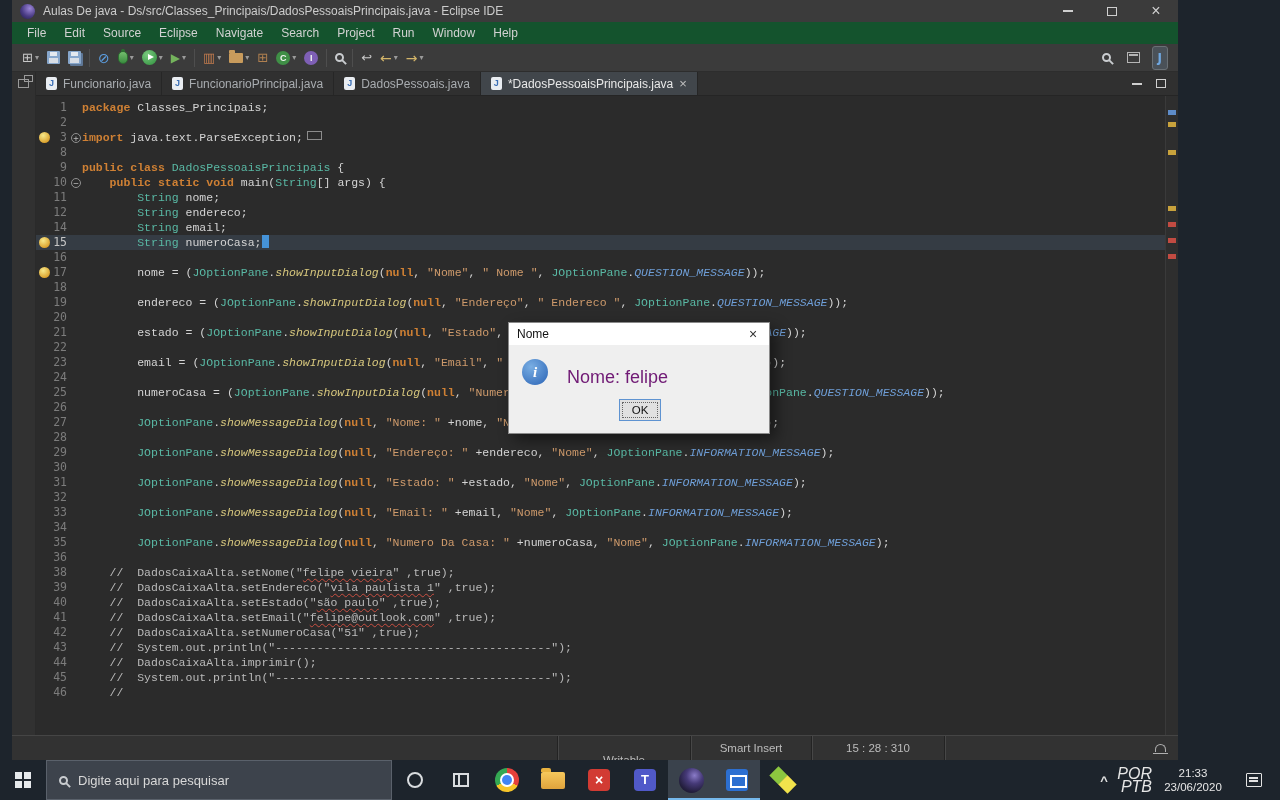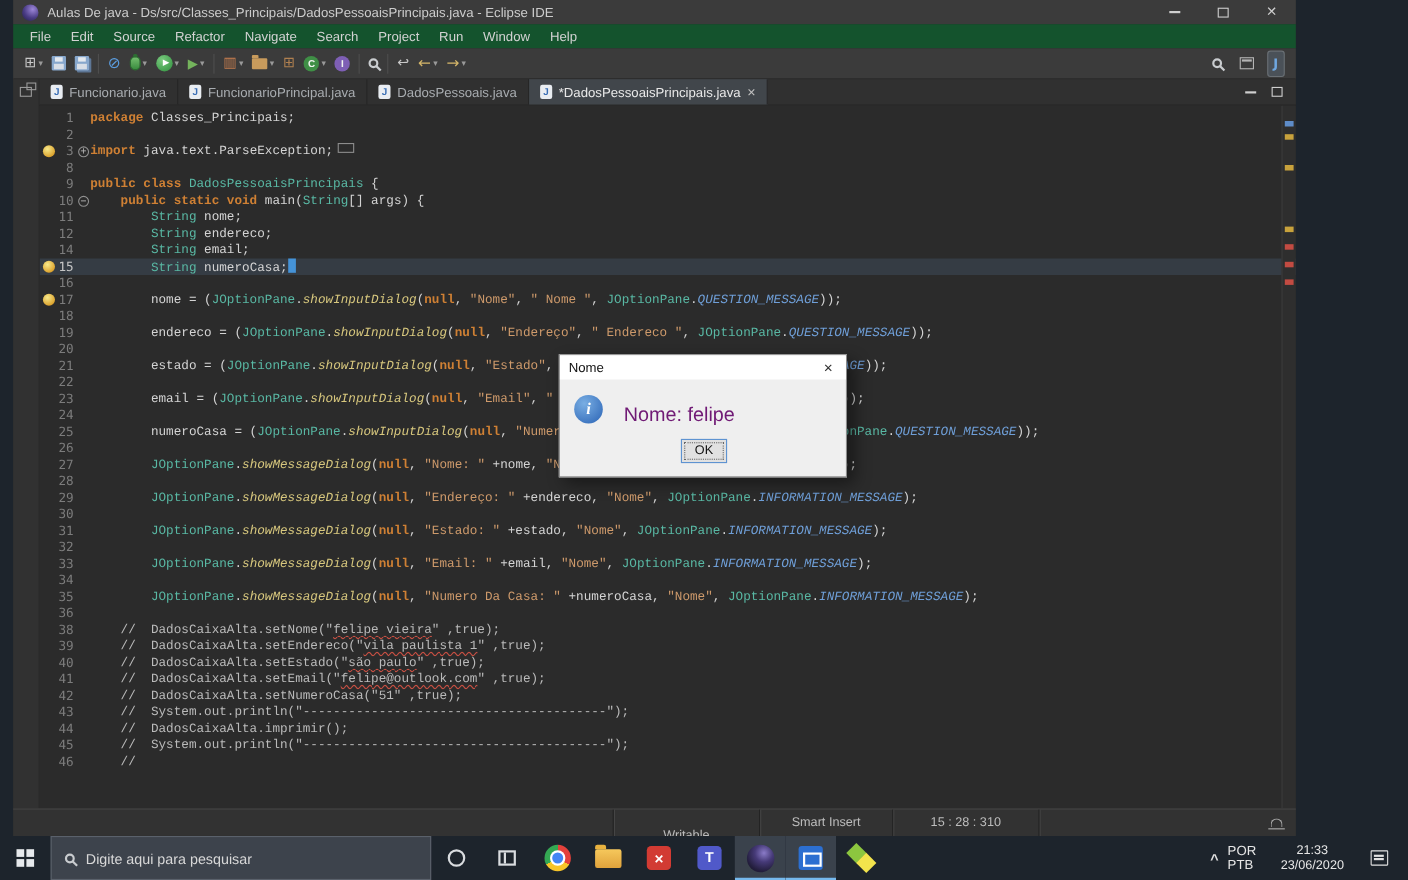--- a/index.html
+++ b/index.html
@@ -152,21 +152,21 @@
             font:bold 13px/22px "Liberation Sans", sans-serif; text-align:center; }
   .tk-eclipse { width:25px; height:25px; border-radius:50%;
             background: radial-gradient(circle at 62% 30%, #8A7BC8 0, #463A78 35%, #241F3E 70%, #15121F 100%); }
   .tk-bluewin { width:22px; height:22px; border-radius:3px; background:#2C6FD1; position:relative; }
   .tk-bluewin::after { content:""; position:absolute; left:4px; top:6px; width:13px; height:9px; border:2px solid #FFFFFF; }
   .tk-green { width:24px; height:24px; position:relative; }
   .tk-green::before { content:""; position:absolute; left:1px; top:1px; width:13px; height:13px; background:#8CC63F; transform:rotate(45deg); }
   .tk-green::after { content:""; position:absolute; right:1px; bottom:1px; width:13px; height:13px; background:#F2E34C; transform:rotate(45deg); }
   .tray { margin-left:auto; display:flex; align-items:center; padding-right:6px; }
   .tray-chevron { width:24px; text-align:center; color:#E0E0E0; font-size:13px; font-weight:bold; }
-  .tray-lang { width:36px; text-align:left; color:#E6E6E6; font-size:12px; line-height:13px; }
+  .tray-lang { width:36px; text-align:right; color:#E6E6E6; font-size:16px; line-height:13px;font-style:italic; }
   .tray-clock { width:82px; text-align:center; color:#E6E6E6; font-size:11.5px; line-height:14px; }
   .tb-note-cell { width:40px; }
   .tk-note { width:16px; height:14px; border:1.5px solid #E2E2E2; border-radius:1px; position:relative; }
   .tk-note::after { content:""; position:absolute; left:2px; top:3px; width:9px; height:1.5px; background:#E2E2E2;
                     box-shadow:0 3px 0 #E2E2E2; }
 </style>
 </head>
 <body>
 
 <div id="screen">
@@ -185,21 +185,21 @@
         <div class="wc">
             <span class="ic-close"></span>
           </div>
       </div>
     </div>
 
     <div class="menubar">
         <span class="menu-item">File</span>
         <span class="menu-item">Edit</span>
         <span class="menu-item">Source</span>
-        <span class="menu-item">Refactor</span>
+        <span class="menu-item">Eclipse</span>
         <span class="menu-item">Navigate</span>
         <span class="menu-item">Search</span>
         <span class="menu-item">Project</span>
         <span class="menu-item">Run</span>
         <span class="menu-item">Window</span>
         <span class="menu-item">Help</span>
       </div>
 
     <div class="toolbar">
       <div id="toolbar-left" style="display:flex;align-items:center;">

